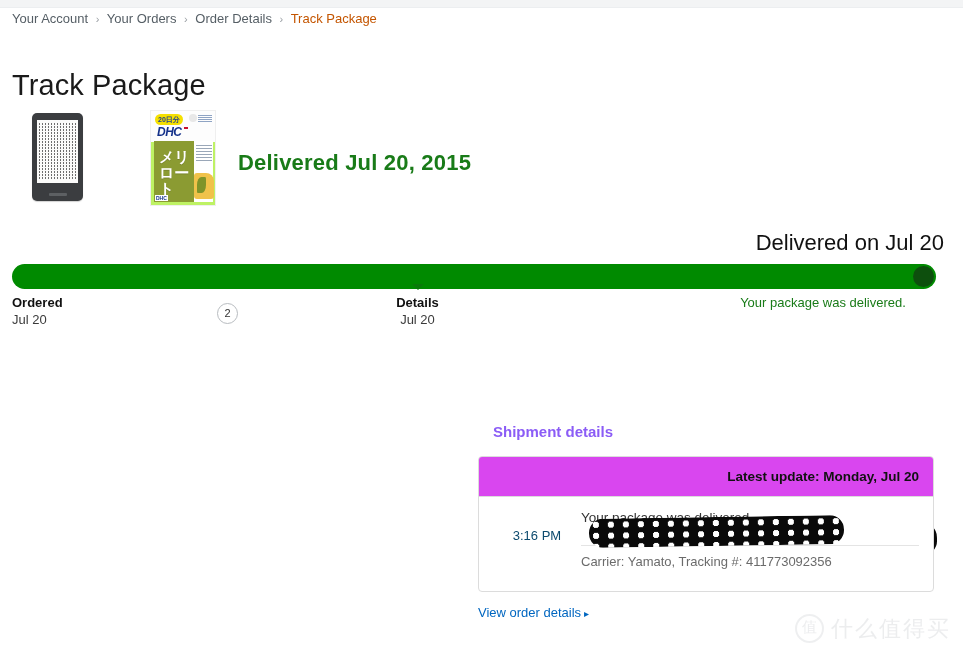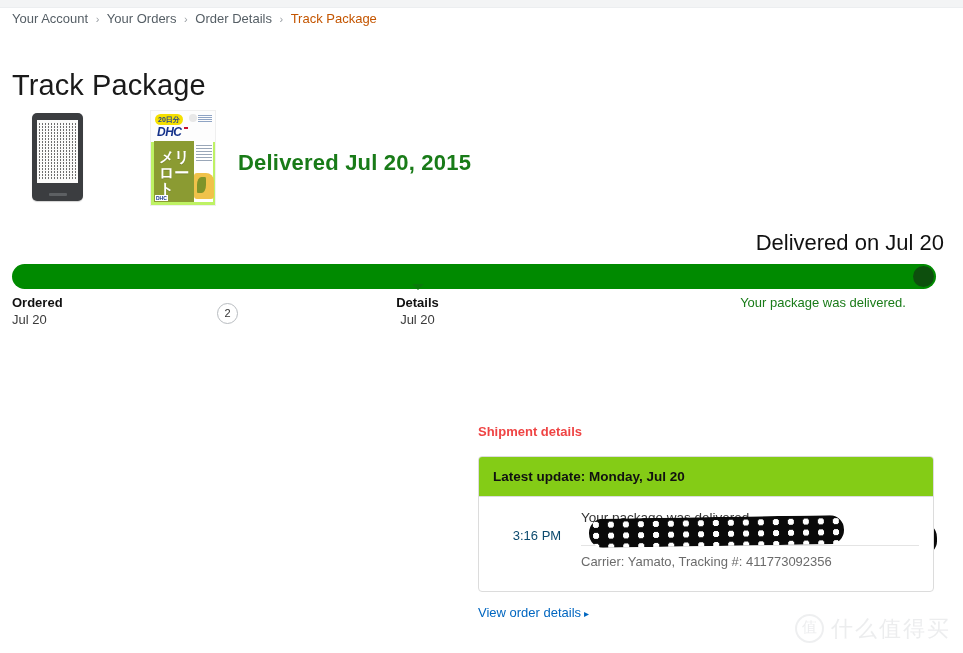--- a/index.html
+++ b/index.html
@@ -336,40 +336,41 @@
     transform: rotate(-0.9deg);
   }
 
   
   .shipment-section {
     position: absolute;
     left: 478px; top: 420px;
     width: 456px;
   }
   .shipment-heading {
-    font-size: 13px;
-    font-weight: bold;
-    color: #ef4444;
+    font-size: 15px;
+    font-weight: bold;
+    color: #8b5cf6;
     line-height: 24px;
-    margin: 0 0 12px 0;
+    margin: 0 0 12px 15px;
   }
   .panel {
     border: 1px solid #dcdcdc;
     border-radius: 4px;
     background: #ffffff;
     overflow: hidden;
   }
   .panel-header {
-    background: #84cc16;
+    background: #d946ef;
     border-bottom: 1px solid #dcdcdc;
     padding: 11px 14px;
     font-size: 13.5px;
     font-weight: bold;
     color: #111111;
     line-height: 17px;
+    text-align: right;
   }
   .panel-body {
     padding: 12px 14px 10px 14px;
     position: relative;
     min-height: 72px;
   }
   .event-row {
     display: flex;
     align-items: flex-start;
   }

